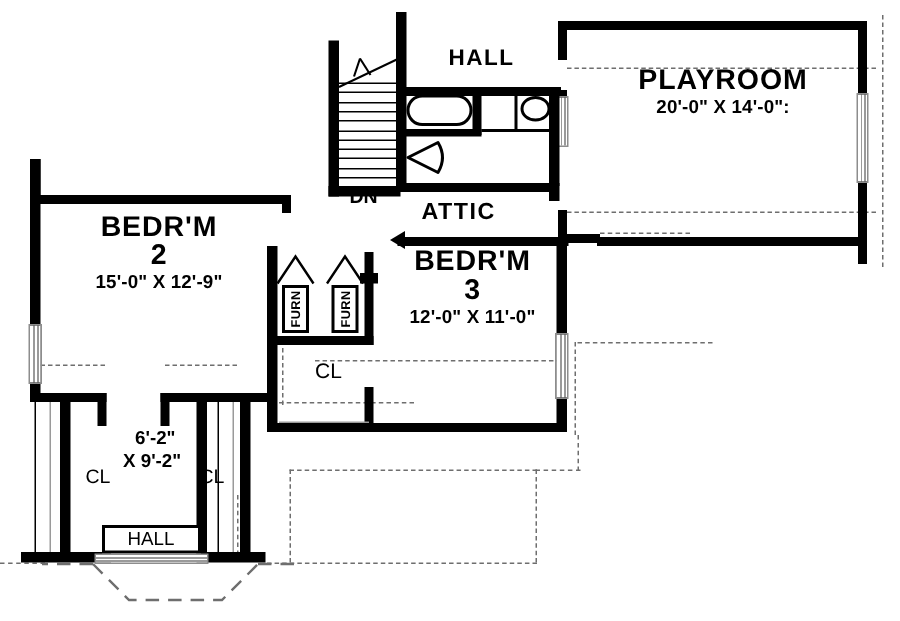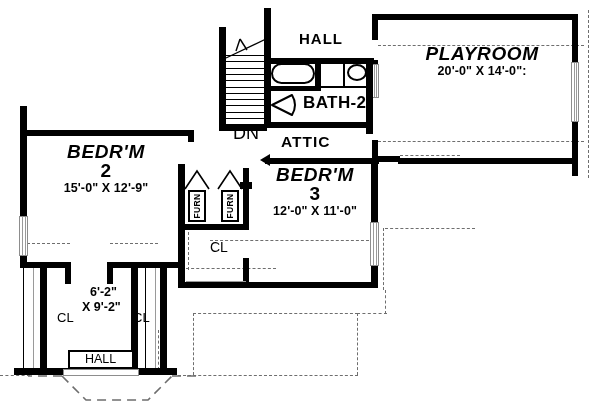--- a/index.html
+++ b/index.html
@@ -57,21 +57,20 @@
     color: #000000;
     font-weight: bold;
     letter-spacing: 0.5px;
     white-space: nowrap;
     line-height: 1.02;
   }
   .room-name {
     font-size: 19px;
     font-weight: bold;
     letter-spacing: 0.6px;
-    font-style: italic;
   }
   .room-num {
     font-size: 19px;
     font-weight: bold;
   }
   .room-dim {
     font-size: 12.5px;
     font-weight: bold;
     letter-spacing: 0.1px;
   }
@@ -233,38 +232,37 @@
     <div class="tread" style="top:44.1px;"></div>
     <div class="tread" style="top:50.4px;"></div>
     <div class="tread" style="top:56.7px;"></div>
     <div class="tread" style="top:63px;"></div>
   </div>
   <svg style="position:absolute; left:224px; top:34px; width:48px; height:26px;">
     <line x1="2" y1="24" x2="44" y2="4" stroke="#000" stroke-width="1.3"></line>
     <line x1="16" y1="5" x2="23" y2="16" stroke="#000" stroke-width="1.4"></line>
     <line x1="16" y1="5" x2="12" y2="17" stroke="#000" stroke-width="1.4"></line>
   </svg>
-  <div class="tiny-label" style="left:233px; top:123px; font-size:18px;">DN</div>
+  <div class="tiny-label" style="left:233px; top:123px; font-size:13px;font-weight:bold;">DN</div>
 
   <div class="wall" style="left:264px; top:58px; width:110px; height:6px;"></div>
   <div class="wall" style="left:264px; top:58px; width:7px; height:70px;"></div>
   <div class="wall" style="left:366px; top:58px; width:7px; height:66px;"></div>
   <div class="wall" style="left:264px; top:122px; width:44px; height:6px;"></div>
   <div class="wall" style="left:330px; top:122px; width:42px; height:6px;"></div>
   <div class="wall" style="left:315px; top:58px; width:6px; height:32px;"></div>
   <div class="wall" style="left:264px; top:86px; width:57px; height:5px;"></div>
   <div class="thin" style="left:321px; top:86px; width:50px; height:1.5px;"></div>
   <div class="thin" style="left:343px; top:60px; width:1.5px; height:26px; background:#000;"></div>
 
   <div class="tub" style="left:271px; top:63px; width:44px; height:21px;"></div>
   <svg class="toilet" style="left:270px; top:92px; width:30px; height:26px;">
     <path d="M 2 13 L 22 3 Q 28 13 22 23 Z" fill="#ffffff" stroke="#000000" stroke-width="2" stroke-linejoin="round"></path>
   </svg>
   <div class="sink-oval" style="left:347px; top:64px; width:20px; height:17px;"></div>
-  <div class="small-label" style="left:303px; top:93px; font-size:17px; letter-spacing:0.4px;">BATH-2</div>
 
   <div class="wall" style="left:264px; top:122px; width:108px; height:6px;"></div>
   <div class="small-label" style="left:281px; top:133px; font-size:15.5px; letter-spacing:1px;">ATTIC</div>
 
   <div class="wall" style="left:265px; top:158px; width:112px; height:6px;"></div>
   <div class="wall" style="left:371px; top:158px; width:7px; height:130px;"></div>
   <div class="wall" style="left:178px; top:282px; width:200px; height:6px;"></div>
   <div class="wall" style="left:178px; top:164px; width:7px; height:124px;"></div>
   <div class="window vert" style="left:370px; top:222px; width:9px; height:44px;"></div>
 

